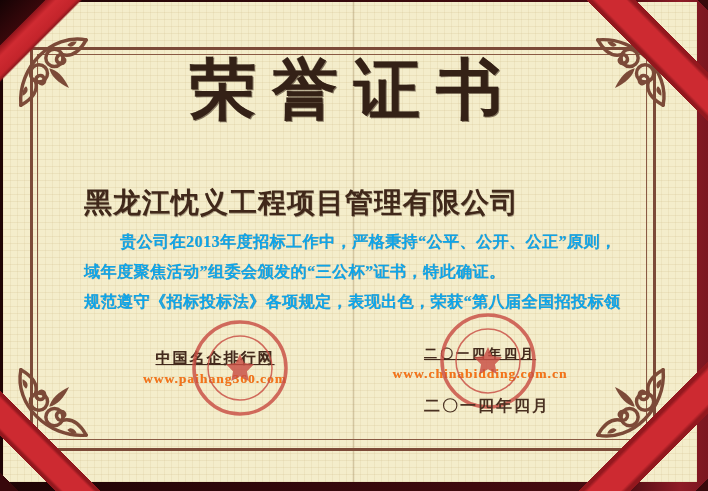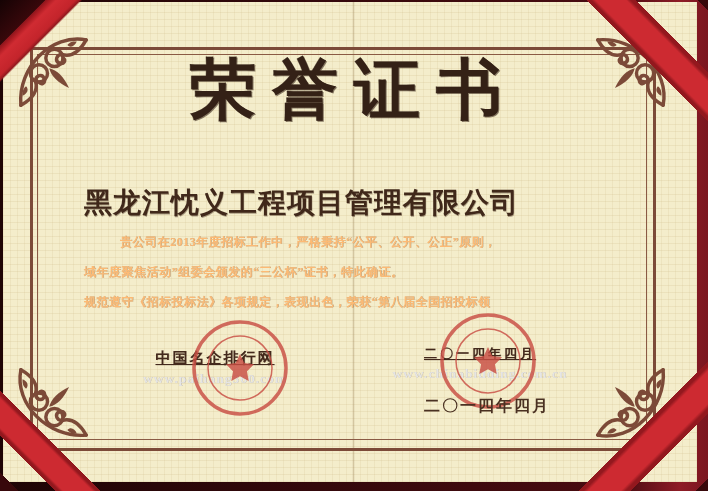--- a/index.html
+++ b/index.html
@@ -38,34 +38,34 @@
   .f-br{left:584px;top:356px;transform:rotate(180deg);}
   .f-bl{left:14px;top:356px;transform:rotate(270deg);}
   
   .title{position:absolute;left:0;right:16px;top:50px;text-align:center;
     font-size:66px;line-height:80px;font-weight:900;color:#33211599;
     color:#342116;letter-spacing:16px;text-indent:16px;
     text-shadow:1px 1px 0 rgba(40,20,10,.55), -0.5px 0 0 rgba(40,20,10,.45);}
   .recipient{position:absolute;left:84px;top:184px;font-size:28px;font-weight:700;
     letter-spacing:1px;color:#40281a;white-space:nowrap;
     text-shadow:0.5px 0.5px 0 rgba(60,35,20,.4);}
-  .bodytext{position:absolute;left:84px;top:227px;color:#fdba74;font-weight:700;
-    font-size:12px;line-height:30px;}
+  .bodytext{position:absolute;left:84px;top:227px;color:#0ea5e9;font-weight:700;
+    font-size:16px;line-height:30px;}
   .bodytext .bl{white-space:nowrap;letter-spacing:0.5px;
     text-shadow:0.4px 0.4px 0 rgba(60,35,20,.35);}
   .bodytext .bl:first-child{text-indent:36px;}
   .issuer{position:absolute;text-align:center;color:#43291c;}
   .iss-left{left:120px;top:349px;width:190px;}
   .iss-right{left:385px;top:345px;width:190px;}
   .iss-name{font-size:14px;font-weight:700;letter-spacing:2px;white-space:nowrap;
     text-shadow:0.4px 0.4px 0 rgba(60,35,20,.35);text-decoration:underline;}
   .iss-left .iss-name{font-size:15px;}
   .iss-right .iss-name{font-size:13px;letter-spacing:3px;}
   .iss-url{font-size:13.5px;font-weight:700;letter-spacing:1px;margin-top:3px;
-    white-space:nowrap;color:#e5e5e5;text-shadow:0.3px 0.3px 0 rgba(60,35,20,.3);}
+    white-space:nowrap;color:#f97316;text-shadow:0.3px 0.3px 0 rgba(60,35,20,.3);}
   .date{position:absolute;left:392px;top:396px;width:190px;text-align:center;
     font-size:16px;font-weight:700;letter-spacing:2px;color:#4a3122;white-space:nowrap;}
   .seal{position:absolute;width:100px;height:100px;opacity:.82;filter:blur(.3px);}
   .seal-left{left:190px;top:318px;}
   .seal-right{left:438px;top:311px;}
   .defs{position:absolute;width:0;height:0;overflow:hidden;}
 </style>
 </head>
 <body>
 

